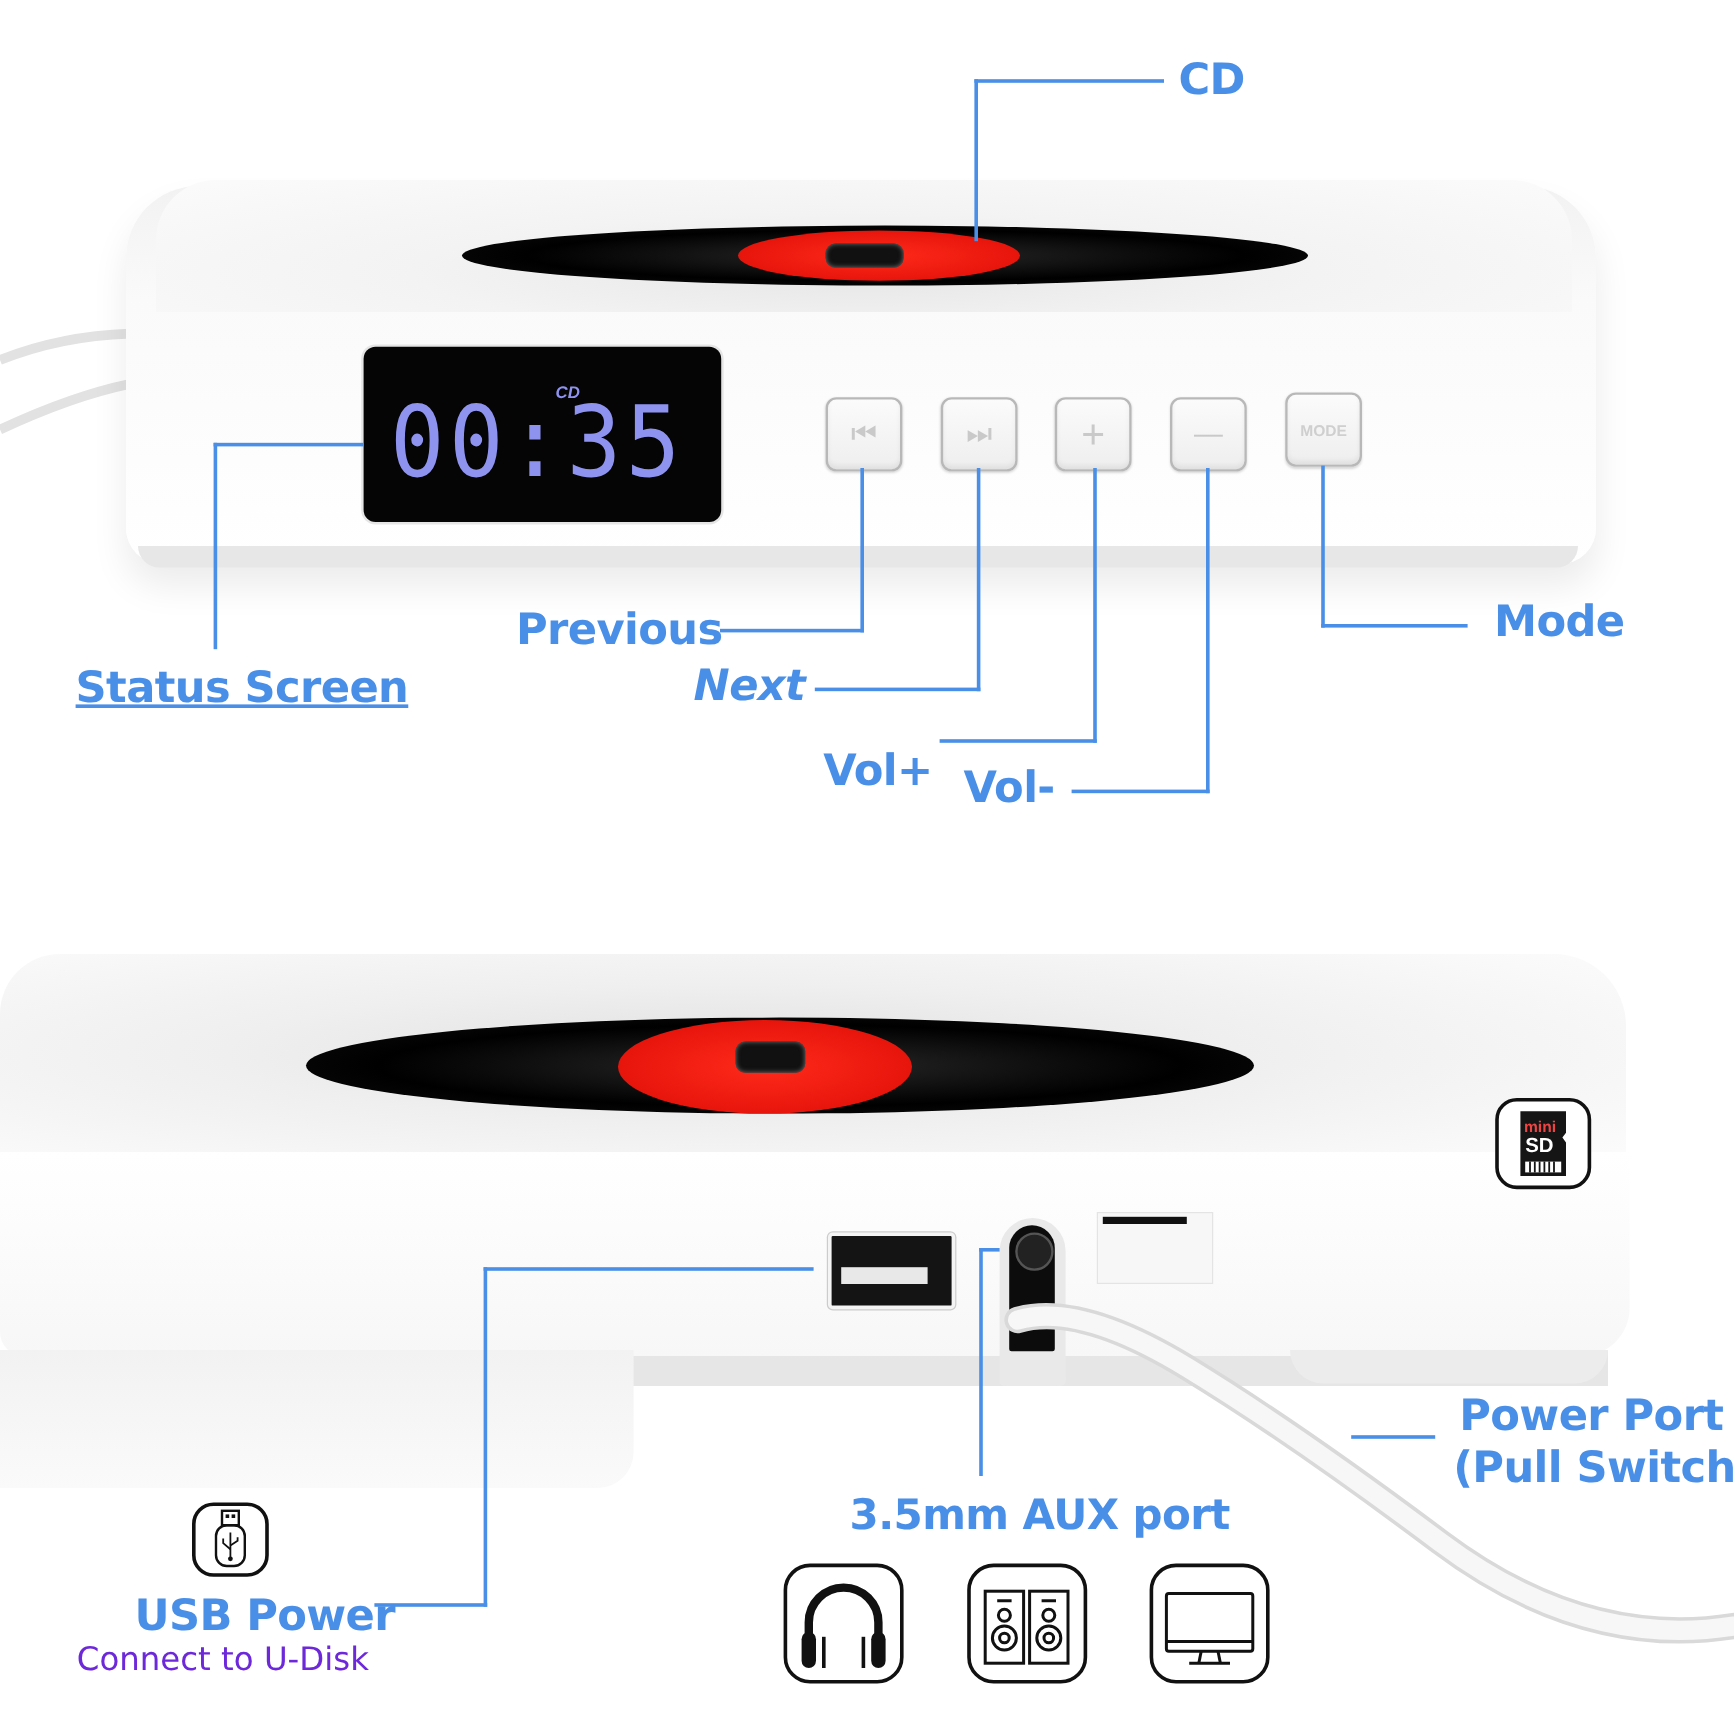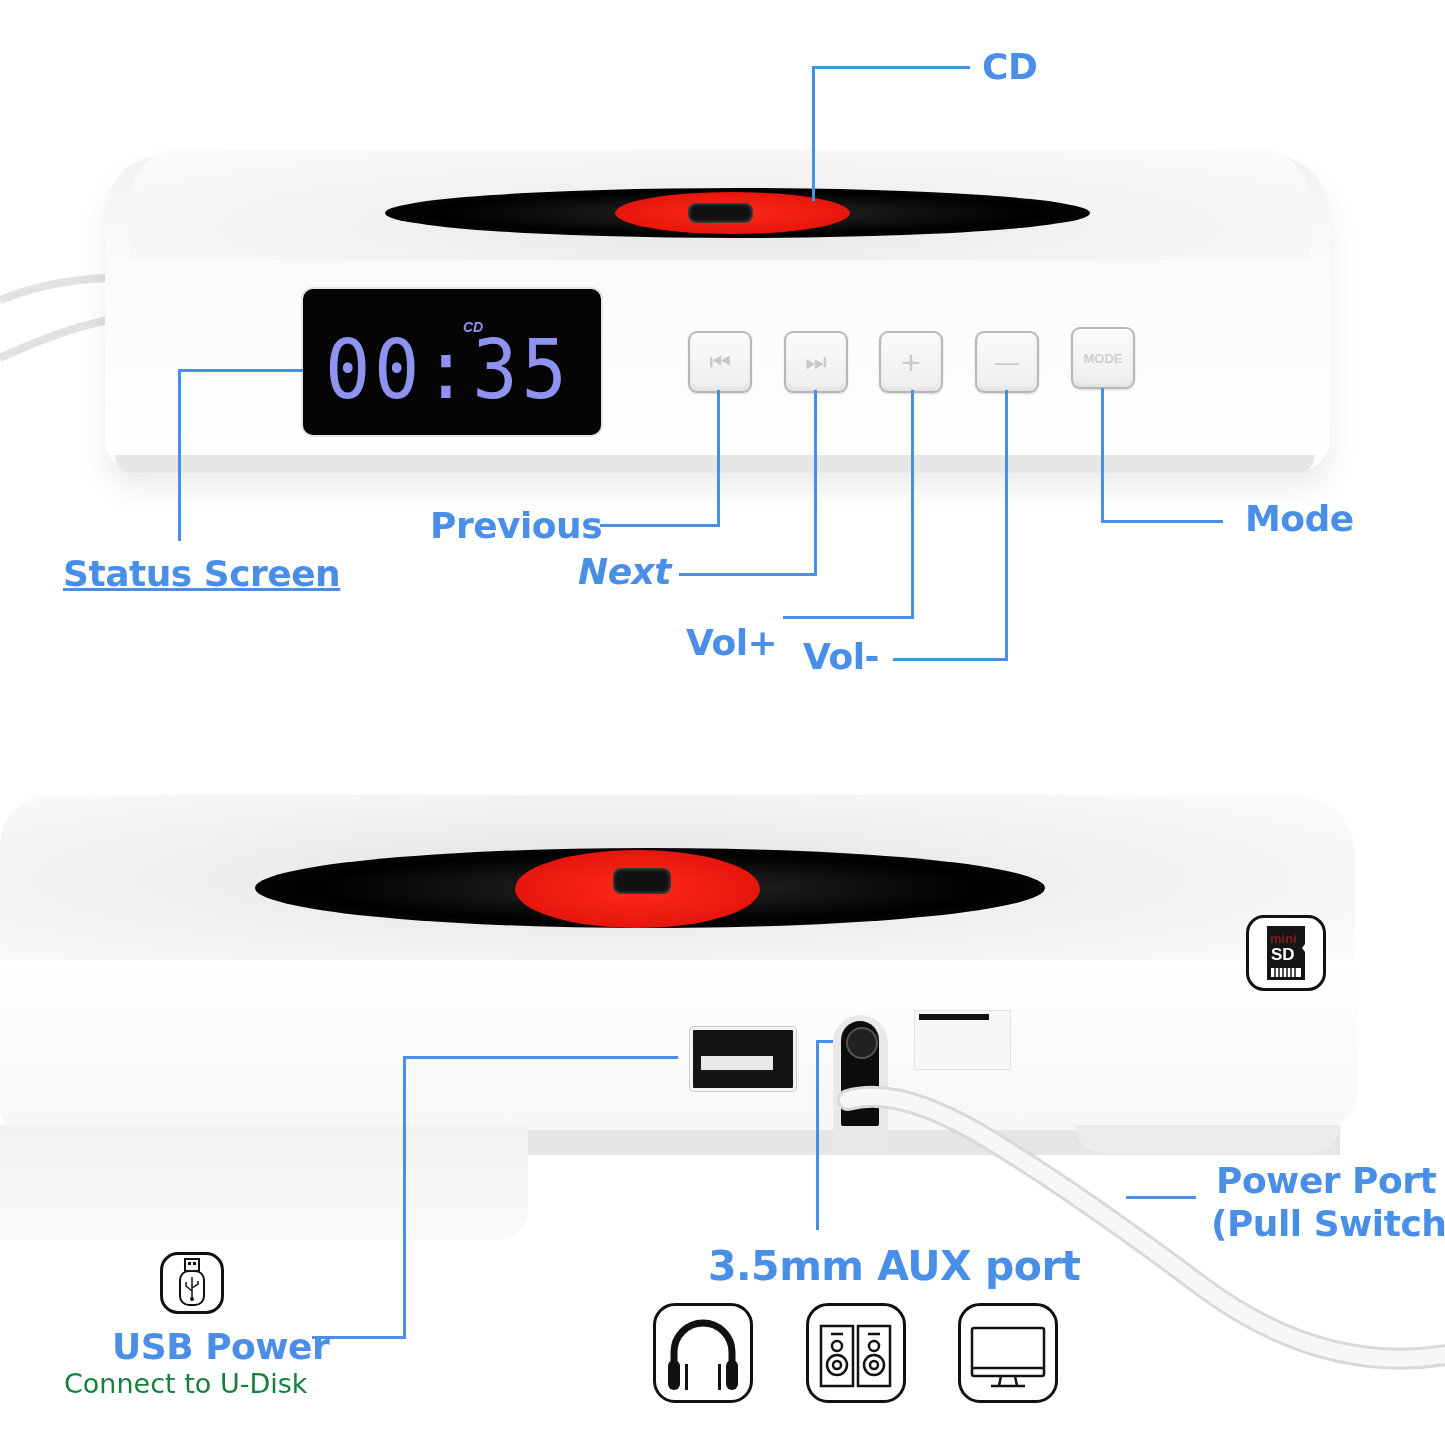--- a/index.html
+++ b/index.html
@@ -8,21 +8,21 @@
     background:#ffffff;
     font-family:"Liberation Sans", "DejaVu Sans", sans-serif;
   }
   .abs { position:absolute; }
   .label {
     position:absolute; color:#4a8fe7; font-weight:bold; font-size:36px;
     font-family:"DejaVu Sans", "Liberation Sans", sans-serif; letter-spacing:-0.5px;
     white-space:nowrap; line-height:1;
   }
   .sublabel {
-    position:absolute; color:#15803d; font-size:27px; white-space:nowrap;
+    position:absolute; color:#6d28d9; font-size:27px; white-space:nowrap;
     font-family:"DejaVu Sans", "Liberation Sans", sans-serif; line-height:1;
   }
   .line { position:absolute; background:#4a8fe7; }
 
   
   .top-body {
     left:105px; top:155px; width:1225px; height:315px;
     background:linear-gradient(180deg,#f2f2f2 0%,#fafafa 30%,#ffffff 100%);
     border-radius:60px 60px 30px 30px;
     box-shadow:0 18px 30px rgba(0,0,0,0.08);
@@ -238,21 +238,21 @@
       <rect x="22" y="50" width="30" height="9" fill="#fff"></rect>
       <g stroke="#151515" stroke-width="1.5">
         <line x1="26" y1="50" x2="26" y2="59"></line>
           <line x1="30" y1="50" x2="30" y2="59"></line>
         <line x1="34" y1="50" x2="34" y2="59"></line>
           <line x1="38" y1="50" x2="38" y2="59"></line>
         <line x1="42" y1="50" x2="42" y2="59"></line>
           <line x1="46" y1="50" x2="46" y2="59"></line>
       </g>
     </svg>
-    <div class="abs" style="left:21px;top:13px;color:#7f1d1d;font-weight:bold;font-size:13px;">mini</div>
+    <div class="abs" style="left:21px;top:13px;color:#ef4444;font-weight:bold;font-size:13px;">mini</div>
     <div class="abs" style="left:22px;top:27px;color:#fff;font-weight:bold;font-size:17px;">SD</div>
   </div>
 
   <div class="line" style="left:403px;top:1056px;width:3px;height:283px;"></div>
   <div class="line" style="left:403px;top:1056px;width:275px;height:3px;"></div>
   <div class="line" style="left:312px;top:1336px;width:94px;height:3px;"></div>
 
   <div class="icon-box" style="left:160px;top:1252px;width:64px;height:62px;border-radius:18px;">
     <svg width="58" height="56" viewBox="0 0 58 56">
       <rect x="22" y="4" width="14" height="12" fill="none" stroke="#111" stroke-width="2"></rect>
@@ -262,21 +262,21 @@
       <line x1="29" y1="22" x2="29" y2="44" stroke="#111" stroke-width="1.5"></line>
       <path d="M29 36 L23 31 V27 M29 33 L35 29 V26" stroke="#111" stroke-width="1.5" fill="none"></path>
       <circle cx="29" cy="44" r="2" fill="#111"></circle>
     </svg>
   </div>
   <div class="label" style="left:112px;top:1329px;">USB Power</div>
   <div class="sublabel" style="left:64px;top:1370px;">Connect to U-Disk</div>
 
   <div class="line" style="left:816px;top:1040px;width:3px;height:190px;"></div>
   <div class="line" style="left:816px;top:1040px;width:17px;height:3px;"></div>
-  <div class="label" style="left:708px;top:1246px;font-size:41px;text-align:right;">3.5mm AUX port</div>
+  <div class="label" style="left:708px;top:1246px;font-size:35px;text-align:right;">3.5mm AUX port</div>
 
   <div class="line" style="left:1126px;top:1196px;width:70px;height:3px;"></div>
   <div class="label" style="left:1216px;top:1163px;">Power Port</div>
   <div class="label" style="left:1211px;top:1206px;">(Pull Switch)</div>
 
   <div class="icon-box" style="left:653px;top:1303px;width:100px;height:100px;">
     <svg width="94" height="94" viewBox="0 0 94 94">
       <path d="M18 62 V46 A29 29 0 0 1 76 46 V62" stroke="#111" stroke-width="7" fill="none"></path>
       <rect x="12" y="54" width="12" height="30" rx="6" fill="#111"></rect>
       <rect x="70" y="54" width="12" height="30" rx="6" fill="#111"></rect>

